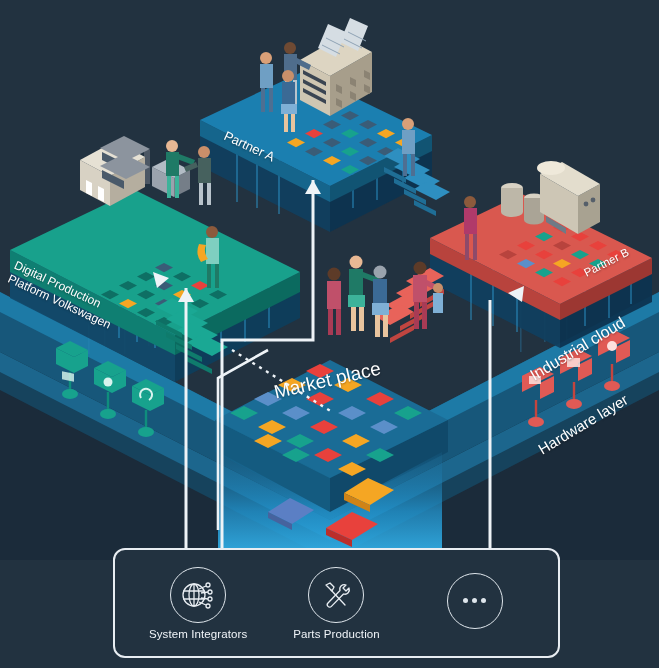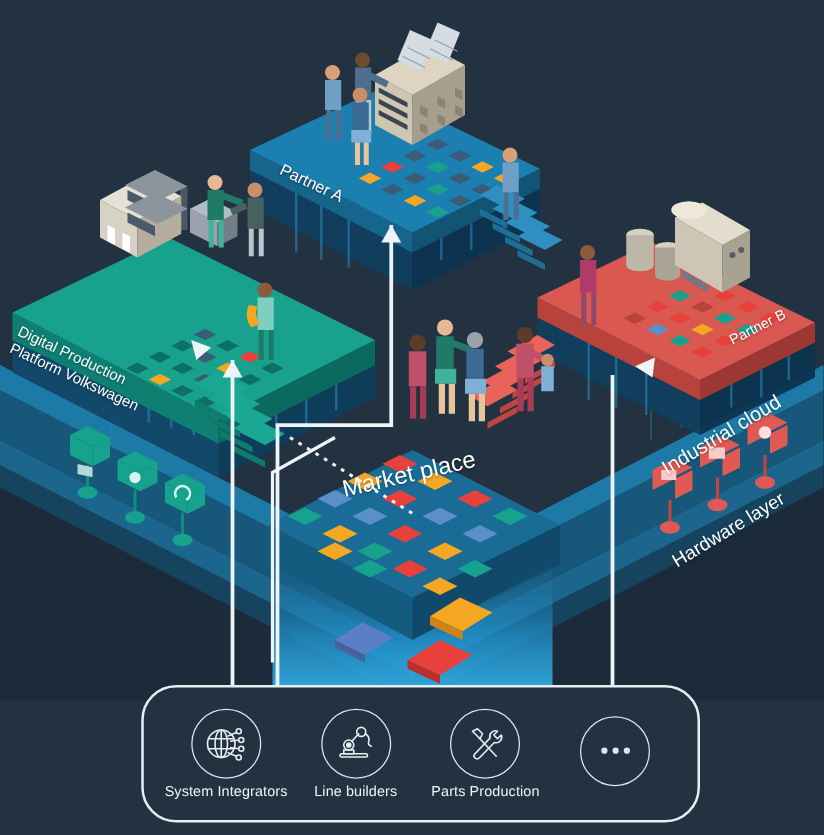--- a/index.html
+++ b/index.html
@@ -19,21 +19,21 @@
     overflow: hidden;
   }
   #scene { position:absolute; inset:0; }
 
   
   .actor-panel {
     position: absolute;
     left: 113px; top: 548px;
     width: 447px; height: 110px;
     border: 2.5px solid #e8edf2;
-    border-radius: 28px;
+    border-radius: 12px;
     background: #223240;
     display: flex;
     align-items: center;
     justify-content: space-around;
     padding: 0 14px;
     z-index: 40;
   }
   .actor {
     display: flex;
     flex-direction: column;
@@ -618,36 +618,20 @@
             <circle cx="29" cy="9" r="2"></circle>
             <circle cx="31" cy="16" r="2"></circle>
             <circle cx="31" cy="23" r="2"></circle>
             <circle cx="29" cy="30" r="2"></circle>
           </g>
         </svg>
       </div>
       <div class="actor-label">System Integrators</div>
     </div>
 
-    <div class="actor">
-      <div class="actor-circle">
-        <svg width="38" height="38" viewBox="0 0 38 38">
-          <g fill="none" stroke="#e8edf2" stroke-width="1.3" stroke-linecap="round">
-            <circle cx="13" cy="20" r="4"></circle>
-            <circle cx="13" cy="20" r="1.6" fill="#e8edf2"></circle>
-            <path d="M15.5,17 L21,11"></path>
-            <circle cx="23" cy="9.5" r="3.6"></circle>
-            <path d="M26,11 q4,2 3,6 q-1,3 2,4"></path>
-            <path d="M9,24 h8 v3 H9 Z"></path>
-            <rect x="6" y="27" width="22" height="2.6" rx="1.3"></rect>
-          </g>
-        </svg>
-      </div>
-      <div class="actor-label">Line builders</div>
-    </div>
 
     <div class="actor">
       <div class="actor-circle">
         <svg width="38" height="38" viewBox="0 0 38 38">
           <g fill="none" stroke="#e8edf2" stroke-width="1.3" stroke-linecap="round" stroke-linejoin="round">
             <path d="M9,9 l4,-2 l4,4 l-2,4 Z"></path>
             <path d="M14,14 L28,29"></path>
             <path d="M29,9 a4.5,4.5 0 0 0 -6,5.5 L11,27 a2.4,2.4 0 0 0 3.4,3.4 L26.5,18 a4.5,4.5 0 0 0 5.5,-6 l-3,3 l-3,-3 Z"></path>
           </g>
         </svg>

